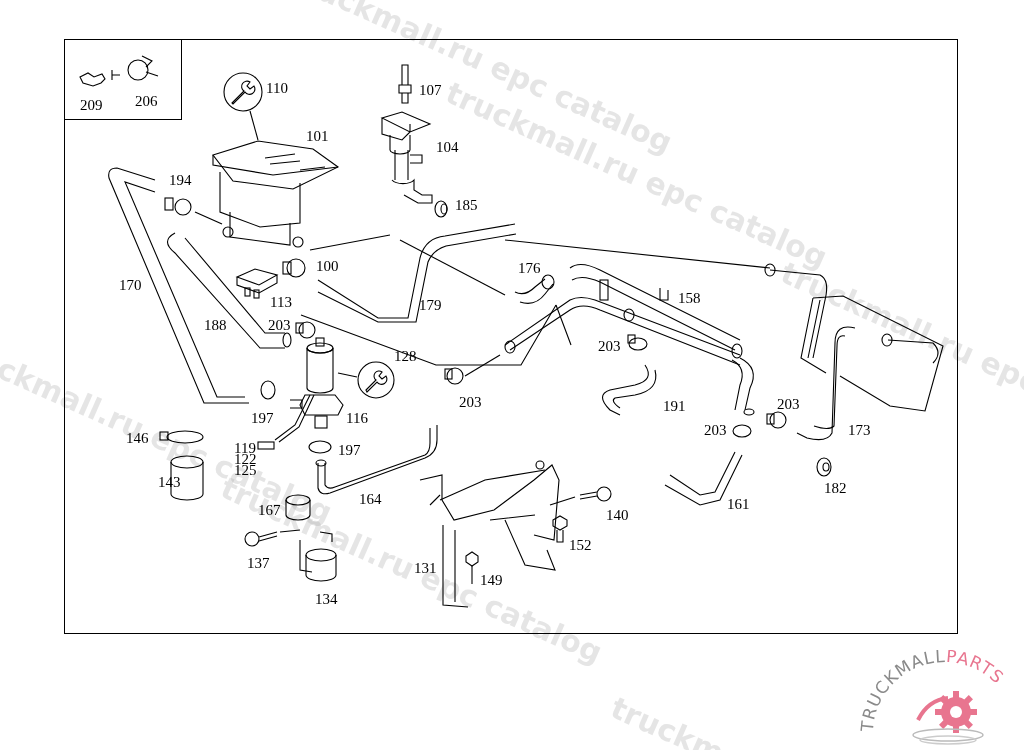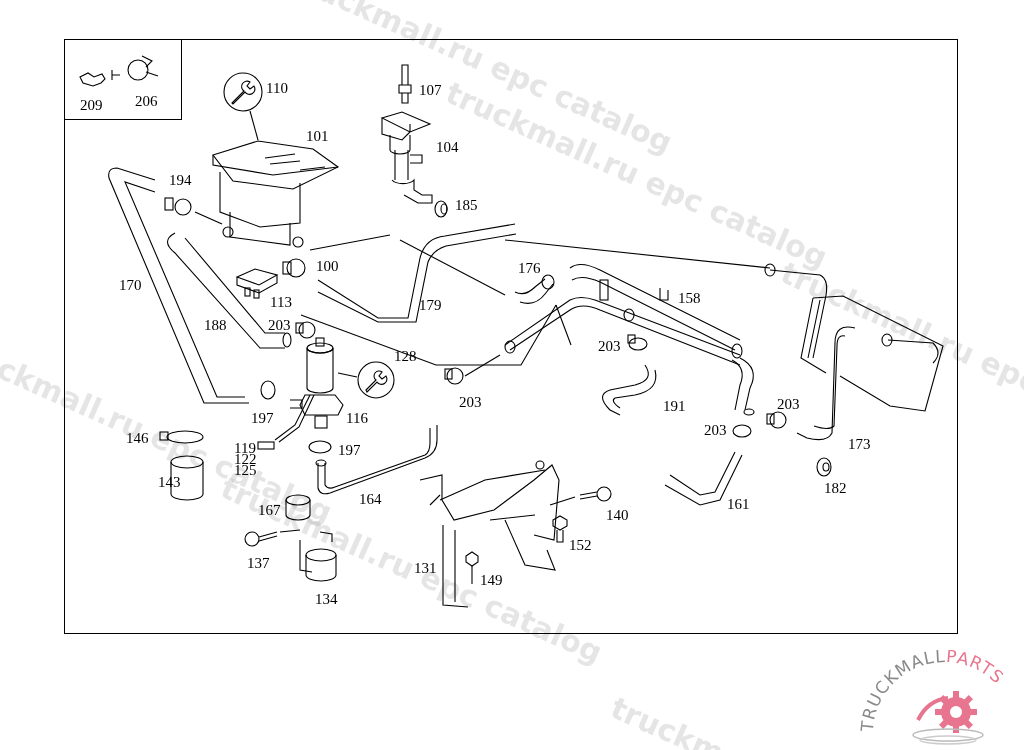--- a/index.html
+++ b/index.html
@@ -269,21 +269,21 @@
 <div class="lbl" style="left:518px; top:262px;">176</div>
 <div class="lbl" style="left:678px; top:292px;">158</div>
 <div class="lbl" style="left:204px; top:319px;">188</div>
 <div class="lbl" style="left:268px; top:319px;">203</div>
 <div class="lbl" style="left:394px; top:350px;">128</div>
 <div class="lbl" style="left:459px; top:396px;">203</div>
 <div class="lbl" style="left:598px; top:340px;">203</div>
 <div class="lbl" style="left:663px; top:400px;">191</div>
 <div class="lbl" style="left:704px; top:424px;">203</div>
 <div class="lbl" style="left:777px; top:398px;">203</div>
-<div class="lbl" style="left:848px; top:438px;">173</div>
+<div class="lbl" style="left:848px; top:424px;">173</div>
 <div class="lbl" style="left:251px; top:412px;">197</div>
 <div class="lbl" style="left:346px; top:412px;">116</div>
 <div class="lbl" style="left:126px; top:432px;">146</div>
 <div class="lbl" style="left:234px; top:442px;">119</div>
 <div class="lbl" style="left:234px; top:453px;">122</div>
 <div class="lbl" style="left:234px; top:464px;">125</div>
 <div class="lbl" style="left:338px; top:444px;">197</div>
 <div class="lbl" style="left:158px; top:476px;">143</div>
 <div class="lbl" style="left:359px; top:493px;">164</div>
 <div class="lbl" style="left:824px; top:482px;">182</div>

